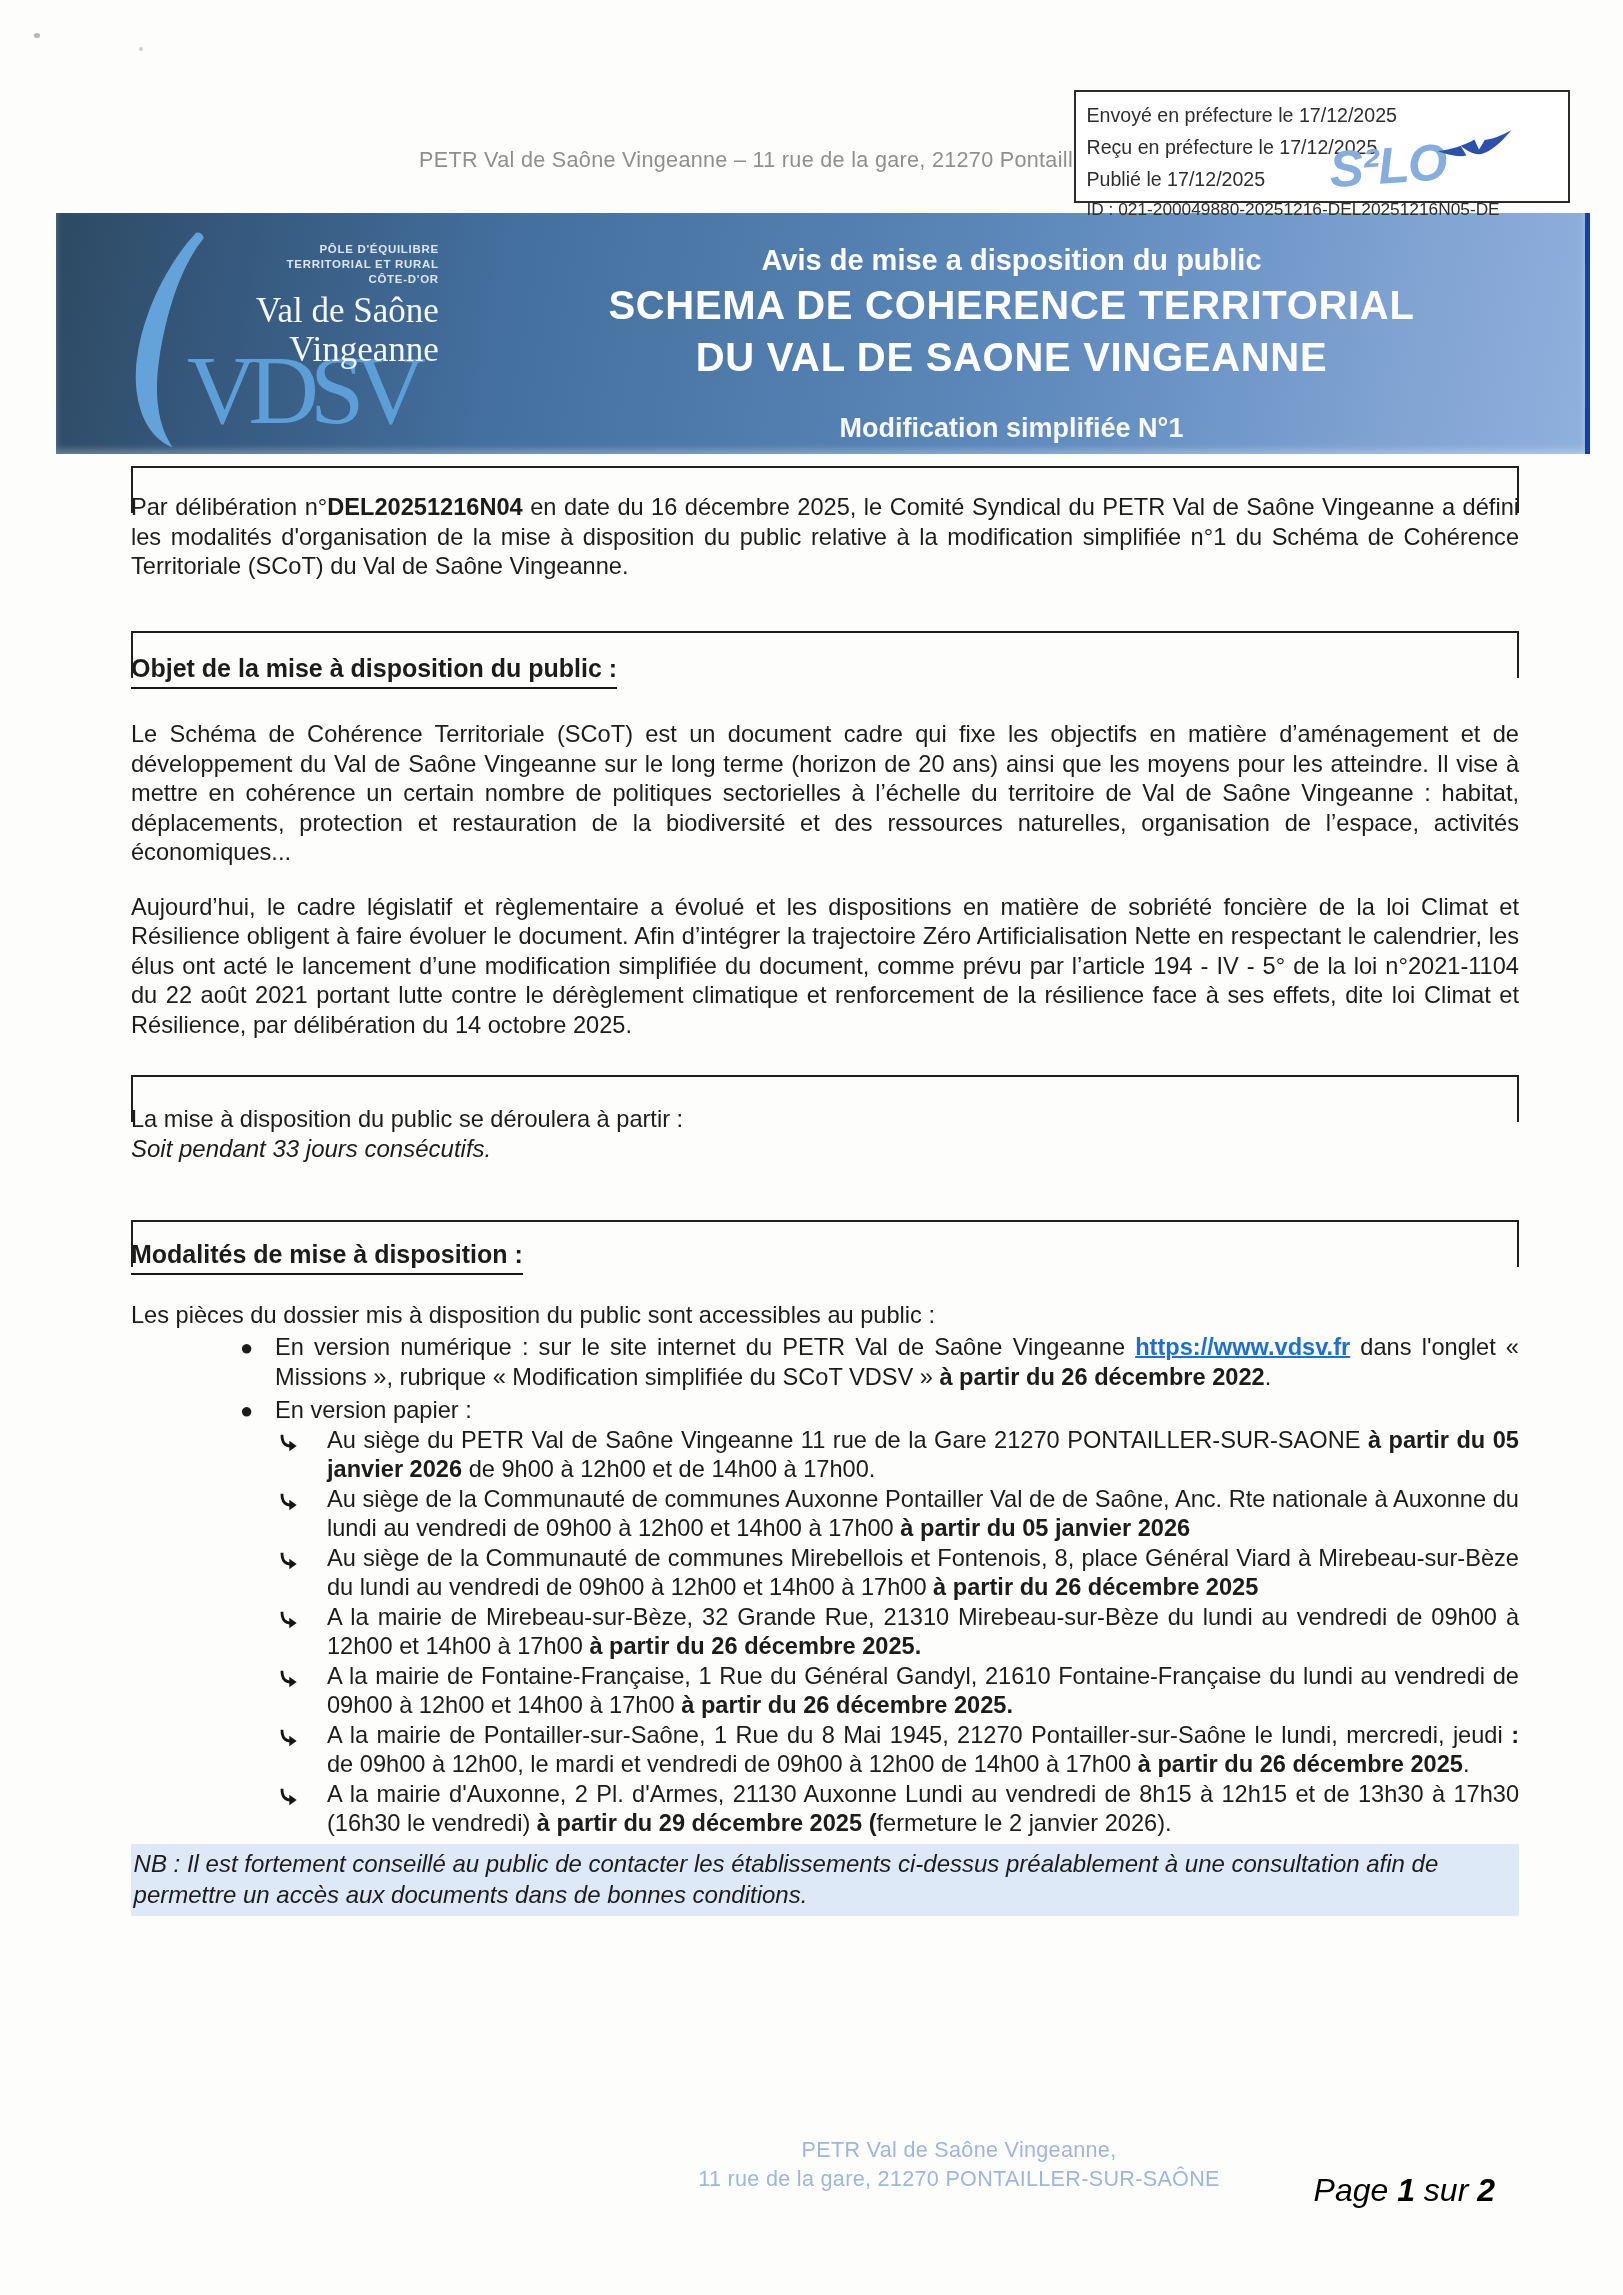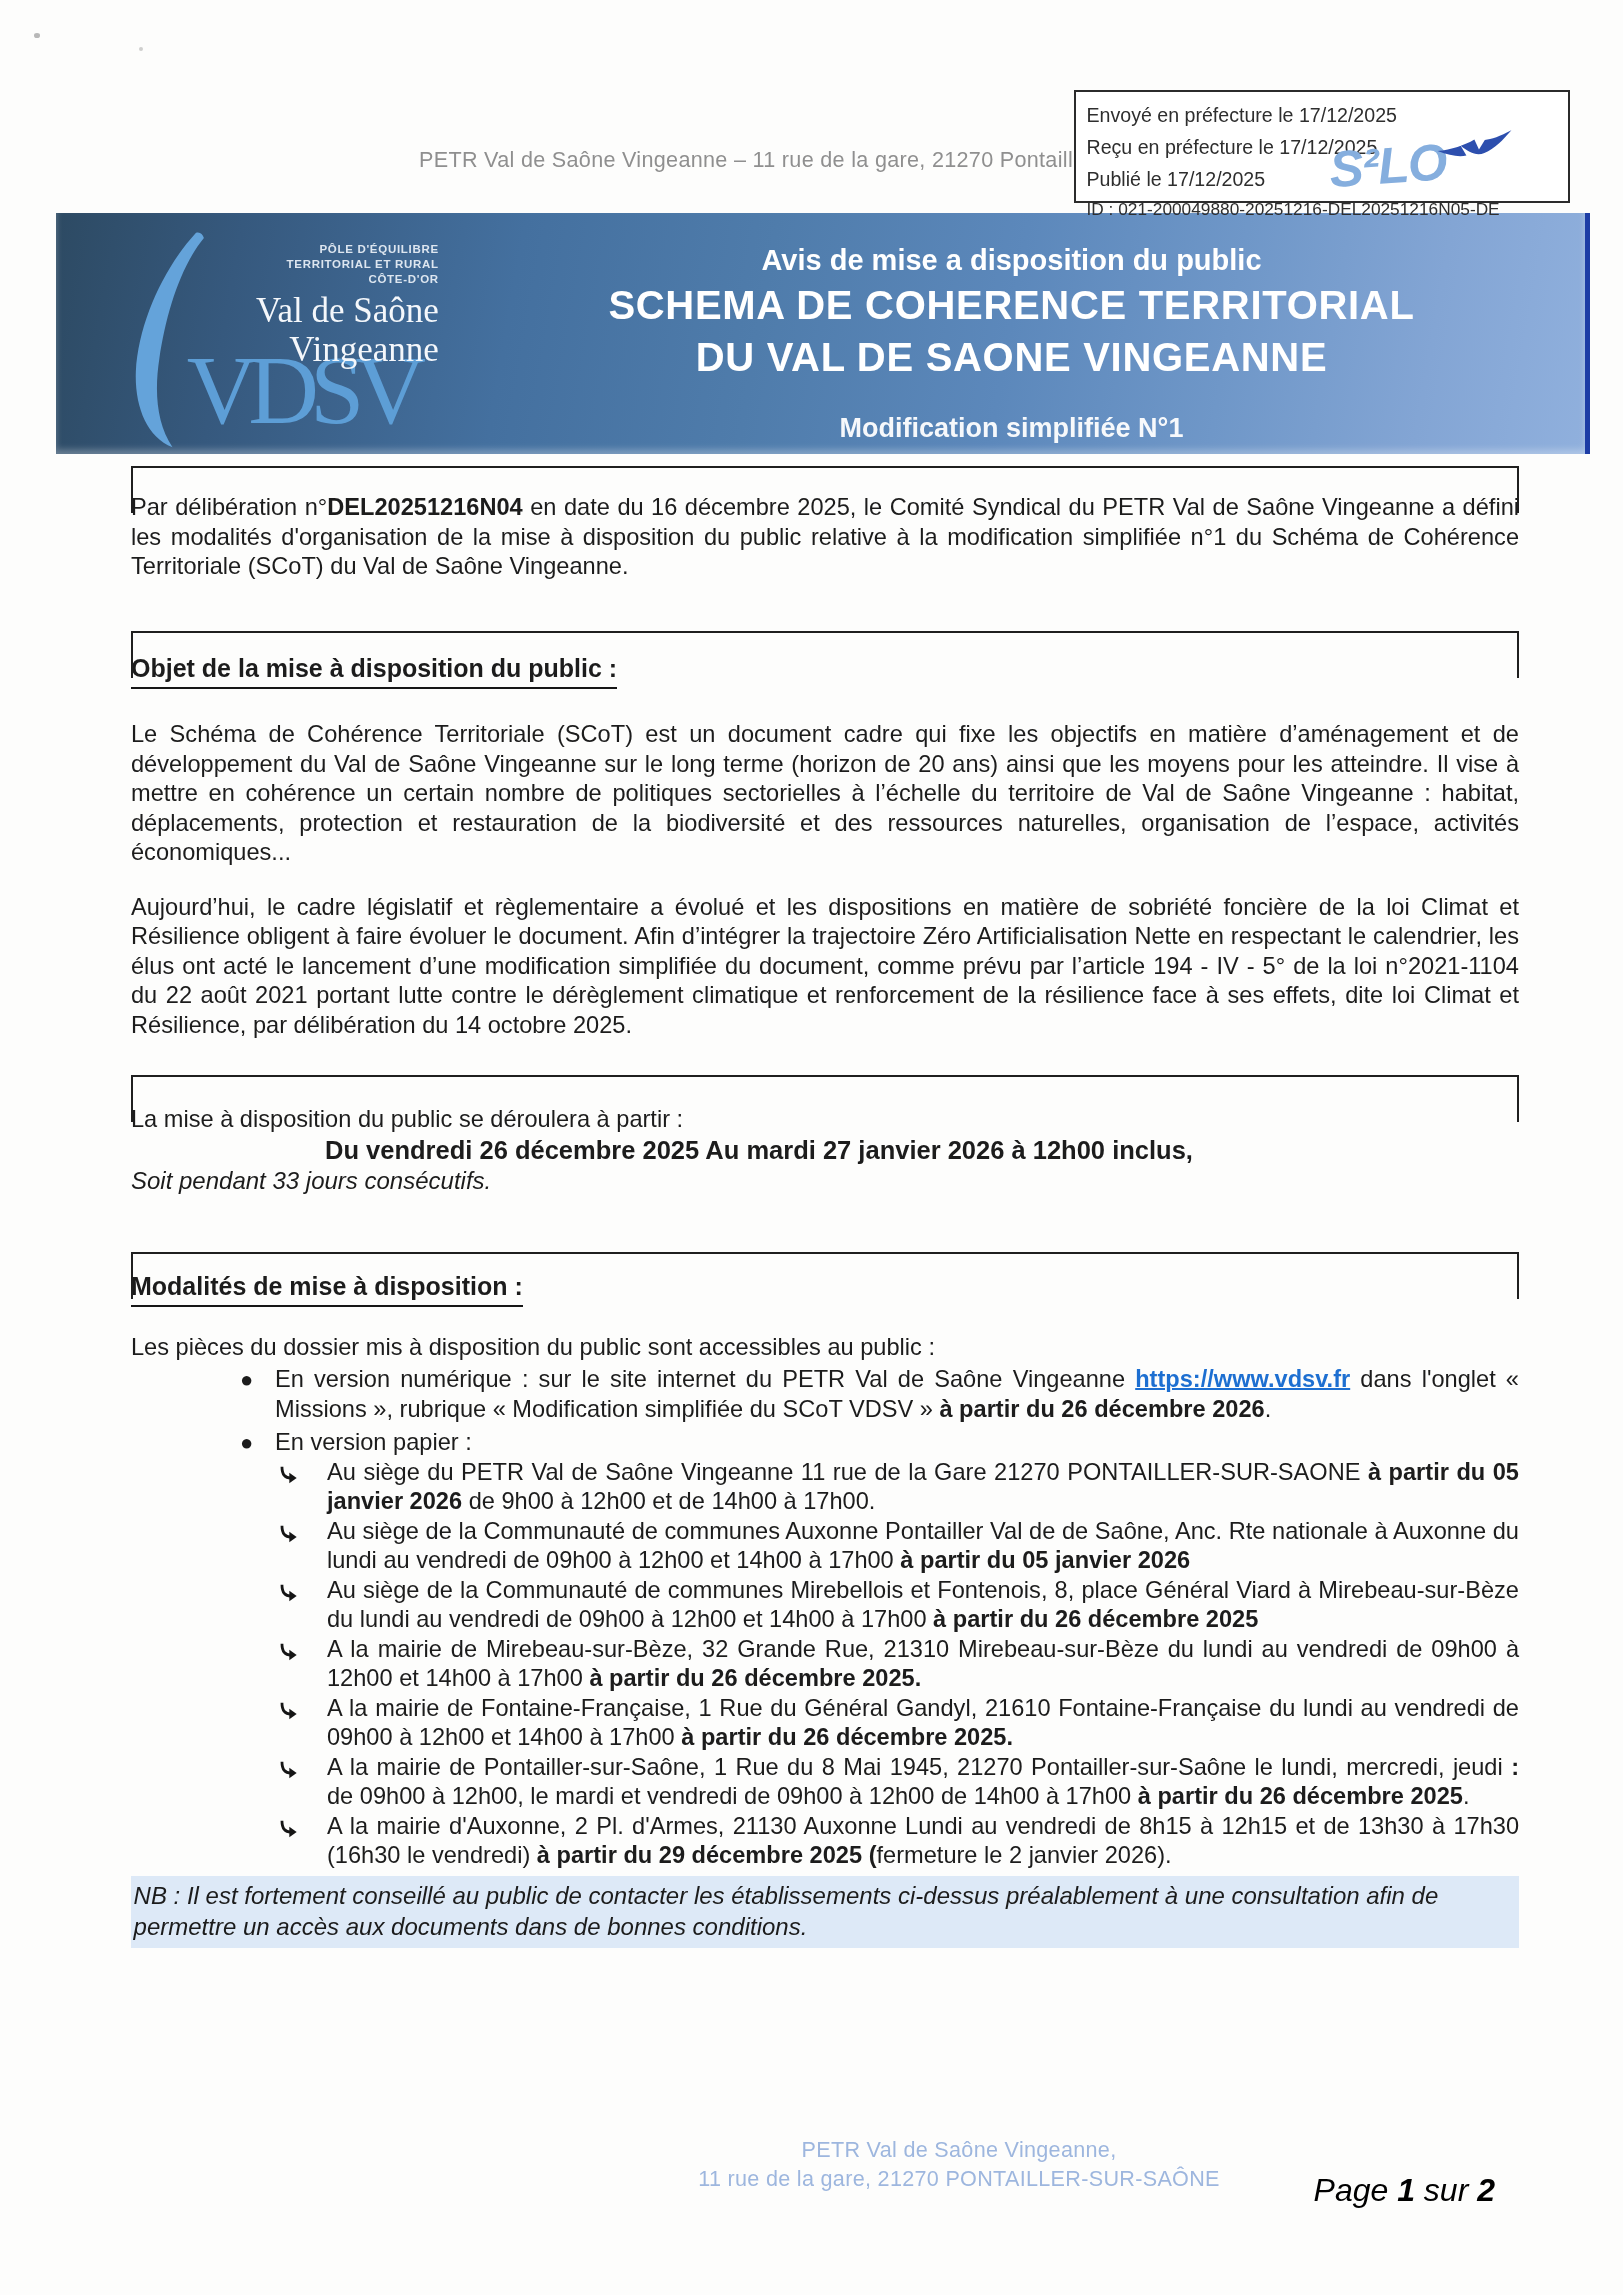--- a/index.html
+++ b/index.html
@@ -167,32 +167,31 @@
 
     <h2 class="heading" style="margin-top:21px;"><span class="hu">Objet de la mise à disposition du public :</span></h2>
 
     <p class="para" style="margin-top:31px;">Le Schéma de Cohérence Territoriale (SCoT) est un document cadre qui fixe les objectifs en matière d’aménagement et de développement du Val de Saône Vingeanne sur le long terme (horizon de 20 ans) ainsi que les moyens pour les atteindre. Il vise à mettre en cohérence un certain nombre de politiques sectorielles à l’échelle du territoire de Val de Saône Vingeanne : habitat, déplacements, protection et restauration de la biodiversité et des ressources naturelles, organisation de l’espace, activités économiques...</p>
 
     <p class="para mt38">Aujourd’hui, le cadre législatif et règlementaire a évolué et les dispositions en matière de sobriété foncière de la loi Climat et Résilience obligent à faire évoluer le document. Afin d’intégrer la trajectoire Zéro Artificialisation Nette en respectant le calendrier, les élus ont acté le lancement d’une modification simplifiée du document, comme prévu par l’article 194 - IV - 5° de la loi n°2021-1104 du 22 août 2021 portant lutte contre le dérèglement climatique et renforcement de la résilience face à ses effets, dite loi Climat et Résilience, par délibération du 14 octobre 2025.</p>
 
     <div class="rule" style="margin-top:35px;"></div>
 
     <p class="para period-line" style="margin-top:27.5px;">La mise à disposition du public se déroulera à partir :</p>
-    <p class="para period-date">Du vendredi 26 décembre 2025 Au mardi 27 janvier 2026 à 12h00 inclus,</p>
     <p class="para period-duration">Soit pendant 33 jours consécutifs.</p>
 
     <div class="rule" style="margin-top:56px;"></div>
 
     <h2 class="heading" style="margin-top:18.3px;"><span class="hu">Modalités de mise à disposition :</span></h2>
 
     <p class="para" style="margin-top:26px;text-align:left;">Les pièces du dossier mis à disposition du public sont accessibles au public :</p>
 
     <div class="bullet1" style="margin-top:2.6px;">
       <span class="marker">●</span>
-      <span><span>En version numérique : sur le site internet du PETR Val de Saône Vingeanne </span><span class="link">https://www.vdsv.fr</span><span> dans l'onglet « Missions », rubrique « Modification simplifiée du SCoT VDSV » </span><span class="b">à partir du 26 décembre 2026</span><span>.</span></span>
+      <span><span>En version numérique : sur le site internet du PETR Val de Saône Vingeanne </span><span class="link">https://www.vdsv.fr</span><span> dans l'onglet « Missions », rubrique « Modification simplifiée du SCoT VDSV » </span><span class="b">à partir du 26 décembre 2022</span><span>.</span></span>
     </div>
 
     <div class="bullet1" style="margin-top:3.9px;">
       <span class="marker">●</span>
       <span>En version papier :</span>
     </div>
 
     <div class="bullet2">
       <span class="marker"><svg width="21" height="19.6" viewBox="0 0 24 24">
             <path d="M4,2 C4,12 8,16 15,16" stroke="#151515" stroke-width="3.4" fill="none"></path>

